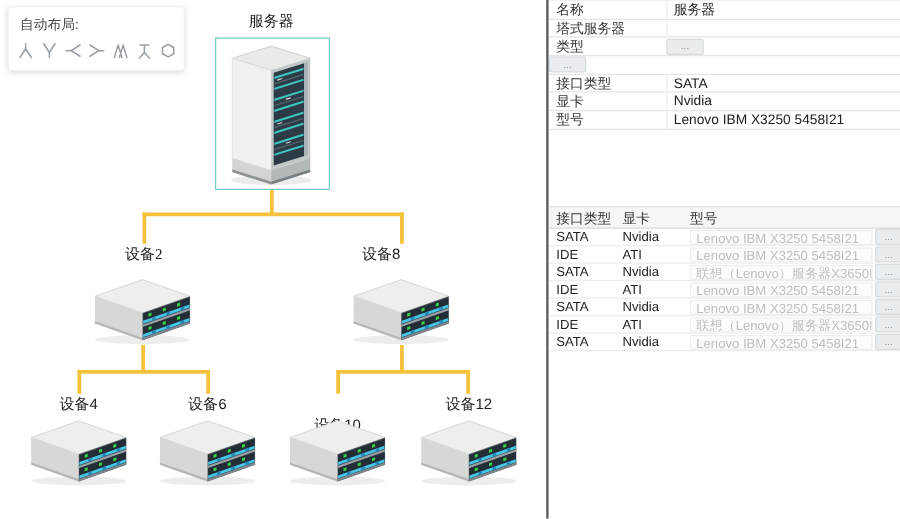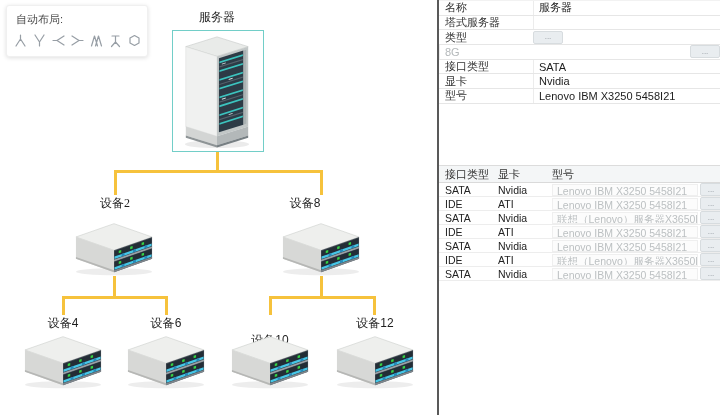--- a/index.html
+++ b/index.html
@@ -228,21 +228,20 @@
         </div>
         <div class="prow">
           <div class="plabel">塔式服务器</div>
           <div class="pval"></div>
         </div>
         <div class="prow">
           <div class="plabel">类型</div>
           <button class="ebtn">...</button>
         </div>
         <div class="prow">
-          <div class="pval dis">8G</div>
           <button class="ebtn">...</button>
         </div>
         <div class="prow">
           <div class="plabel">接口类型</div>
           <div class="pval">SATA</div>
         </div>
         <div class="prow">
           <div class="plabel">显卡</div>
           <div class="pval">Nvidia</div>
         </div>

